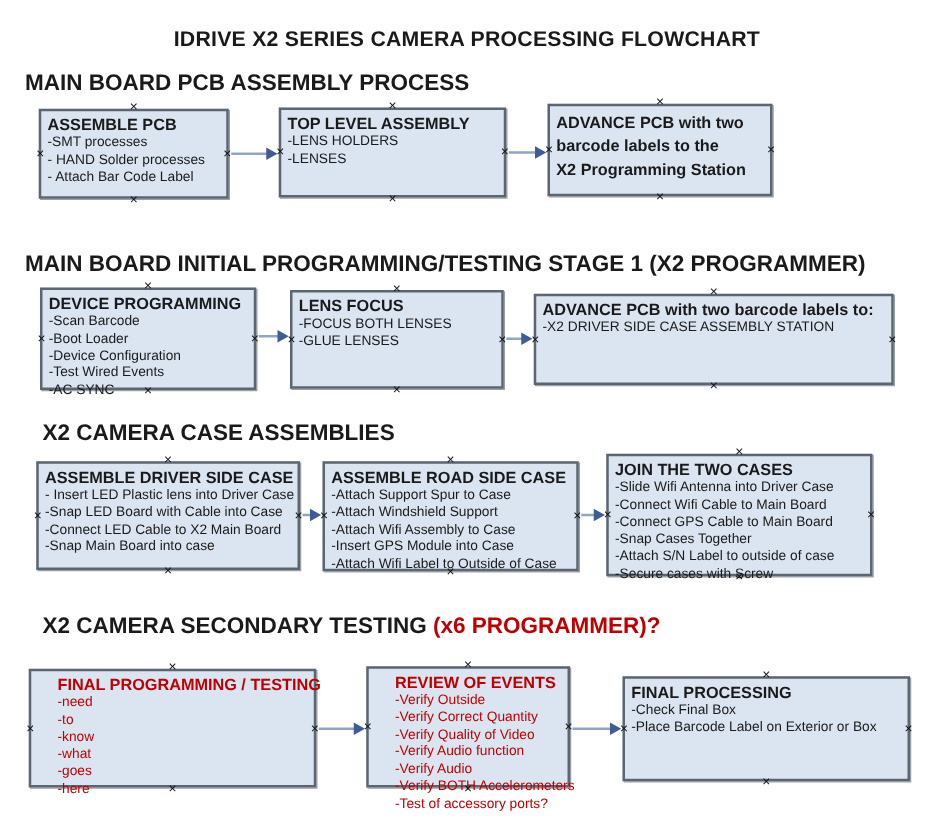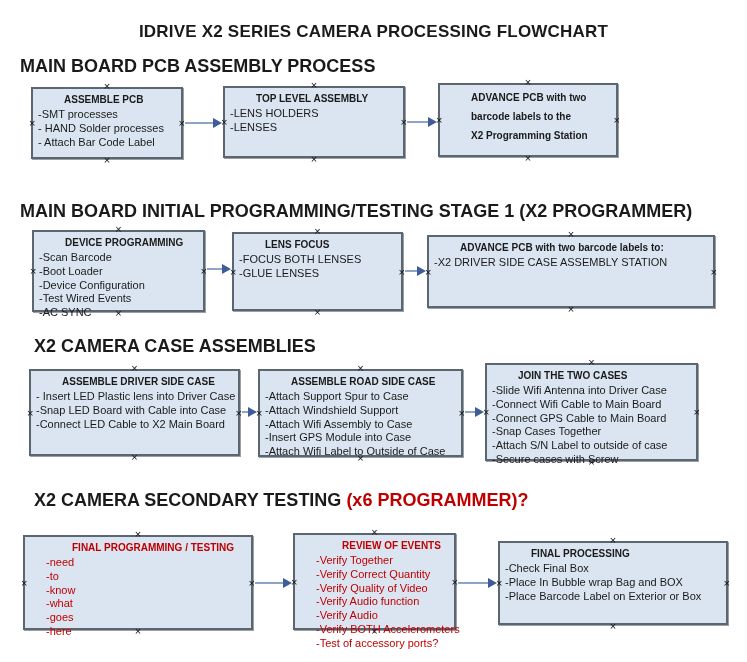--- a/index.html
+++ b/index.html
@@ -14,21 +14,21 @@
   .section-heading{
     position:absolute;font-size:18px;font-weight:bold;white-space:nowrap;
   }
   .red-text{color:#c00000;}
   .box{
     position:absolute;background:#dbe5f1;border:2px solid #5c6670;
     box-shadow:1px 1px 0 #9aa0a8;padding:3px 5px;box-sizing:border-box;
     overflow:visible;
   }
   .box-title{
-    font-size:10px;font-weight:bold;white-space:nowrap;line-height:16px;margin-left:26px;
+    font-size:13px;font-weight:bold;white-space:nowrap;line-height:16px;
   }
   .box-item{
     font-size:11px;line-height:13.8px;white-space:nowrap;
   }
   .box.red .box-title,.box.red .box-item{color:#c00000;padding-left:16px;}
   .handle{
     position:absolute;font-size:11px;line-height:8px;color:#111;
     font-weight:normal;pointer-events:none;
   }
   .handle.n{top:-7px;left:50%;transform:translateX(-50%);}
@@ -124,20 +124,21 @@
 
   <div class="box" style="left:29px;top:369px;width:211px;height:87px">
     <span class="handle n">×</span>
     <span class="handle s">×</span>
     <span class="handle w">×</span>
     <span class="handle e">×</span>
     <div class="box-title">ASSEMBLE DRIVER SIDE CASE</div>
     <div class="box-item">- Insert LED Plastic lens into Driver Case</div>
     <div class="box-item">-Snap LED Board with Cable into Case</div>
     <div class="box-item">-Connect LED Cable to X2 Main Board</div>
+    <div class="box-item">-Snap Main Board into case</div>
   </div>
 
   <div class="box" style="left:258px;top:369px;width:205px;height:88px">
     <span class="handle n">×</span>
     <span class="handle s">×</span>
     <span class="handle w">×</span>
     <span class="handle e">×</span>
     <div class="box-title">ASSEMBLE ROAD SIDE CASE</div>
     <div class="box-item">-Attach Support Spur to Case</div>
     <div class="box-item">-Attach Windshield Support</div>
@@ -173,37 +174,36 @@
     <div class="box-item">-goes</div>
     <div class="box-item">-here</div>
   </div>
 
   <div class="box red" style="left:293px;top:533px;width:163px;height:97px">
     <span class="handle n">×</span>
     <span class="handle s">×</span>
     <span class="handle w">×</span>
     <span class="handle e">×</span>
     <div class="box-title">REVIEW OF EVENTS</div>
-    <div class="box-item">-Verify Together</div>
+    <div class="box-item">-Verify Outside</div>
     <div class="box-item">-Verify Correct Quantity</div>
     <div class="box-item">-Verify Quality of Video</div>
     <div class="box-item">-Verify Audio function</div>
     <div class="box-item">-Verify Audio</div>
     <div class="box-item">-Verify BOTH Accelerometers</div>
     <div class="box-item">-Test of accessory ports?</div>
   </div>
 
   <div class="box" style="left:498px;top:541px;width:230px;height:84px">
     <span class="handle n">×</span>
     <span class="handle s">×</span>
     <span class="handle w">×</span>
     <span class="handle e">×</span>
     <div class="box-title">FINAL PROCESSING</div>
     <div class="box-item"> -Check Final Box</div>
-    <div class="box-item">-Place In Bubble wrap Bag and BOX</div>
     <div class="box-item">-Place Barcode Label on Exterior or Box</div>
   </div>
 
   <div class="arrow" style="left:185px;top:118px;width:37px">
       <i class="line"></i>
       <i class="head"></i>
     </div>
   <div class="arrow" style="left:407px;top:117px;width:30px">
       <i class="line"></i>
       <i class="head"></i>

